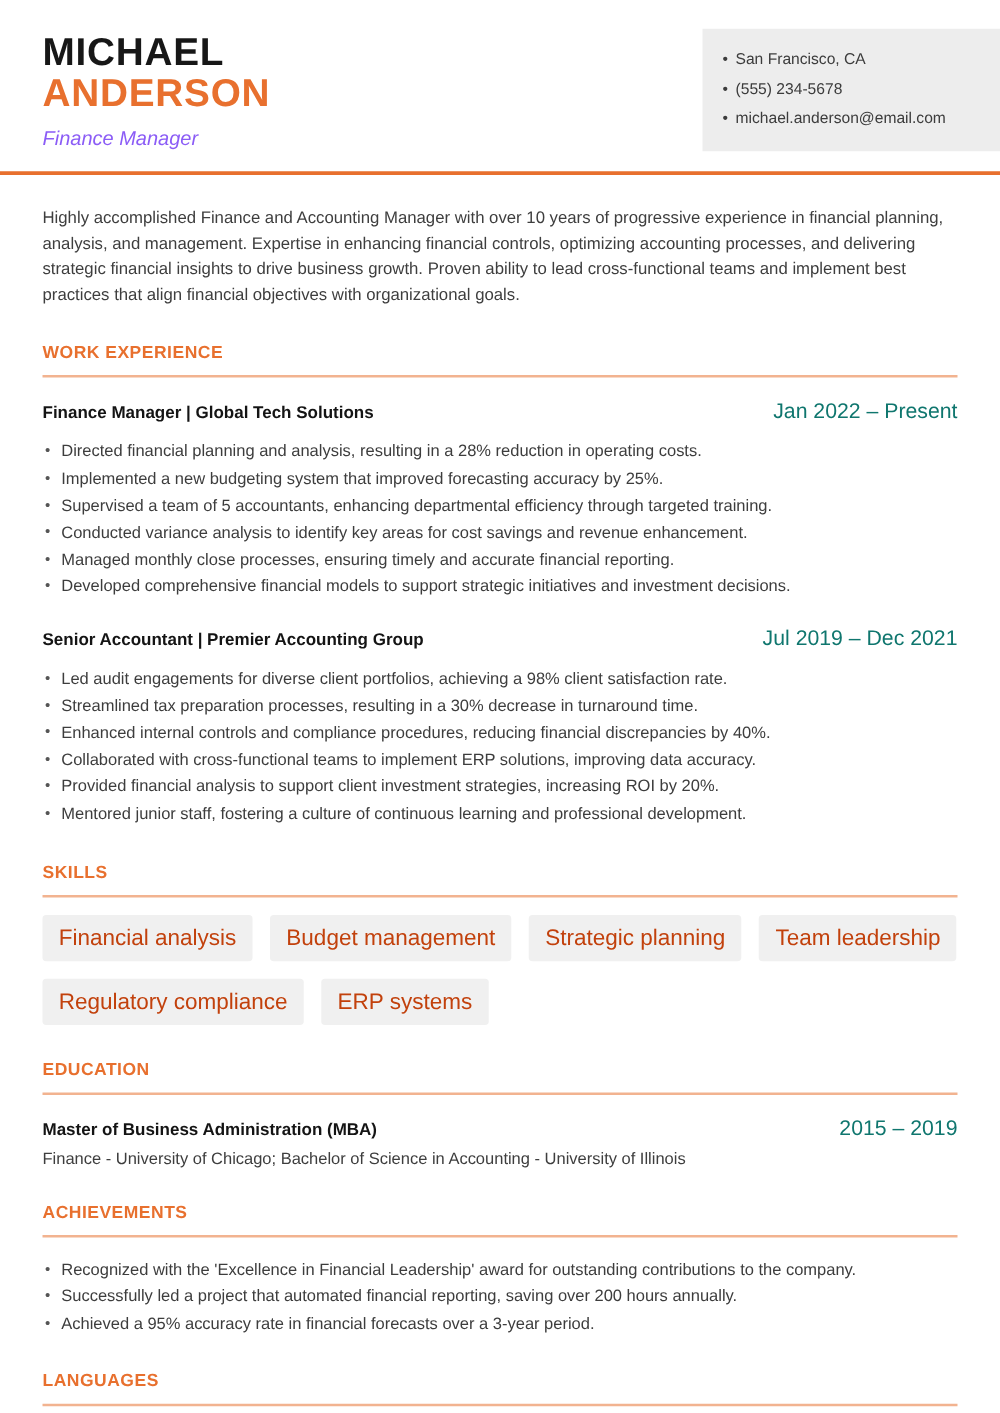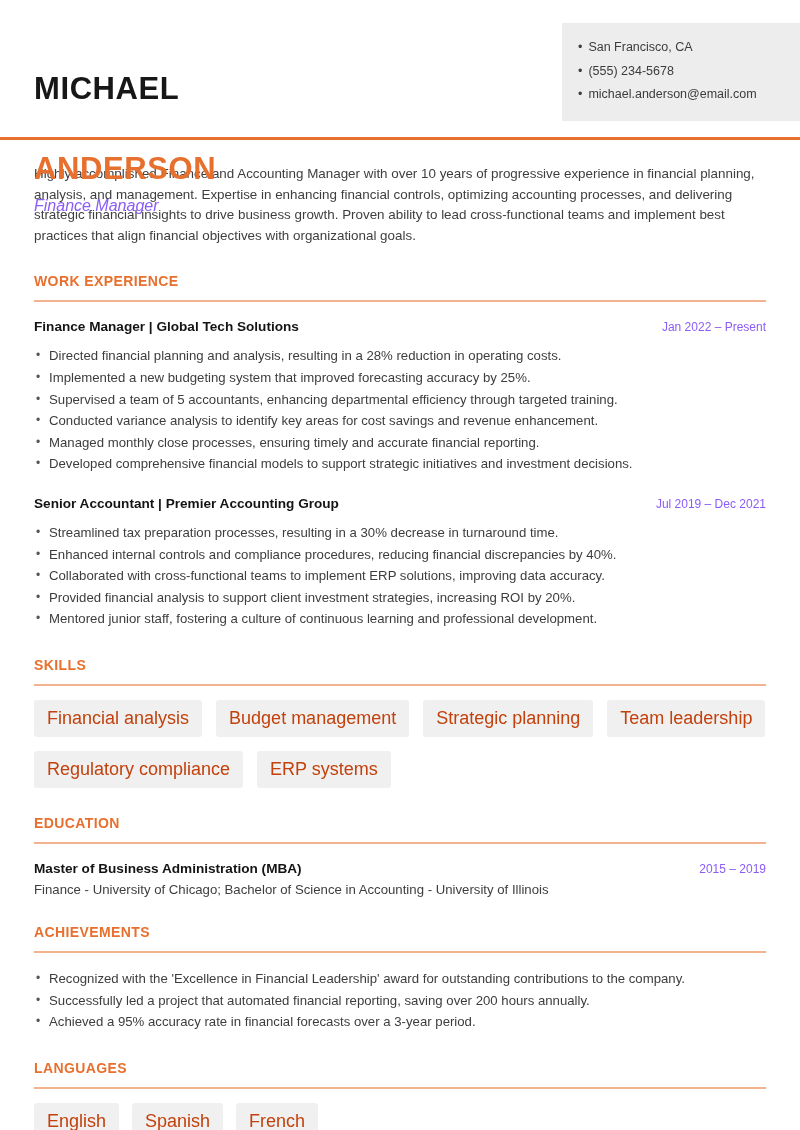--- a/index.html
+++ b/index.html
@@ -3,42 +3,42 @@
 <meta charset="utf-8">
 <style>
   * { margin:0; padding:0; box-sizing:border-box; }
   html,body { background:#ffffff; }
   .page {
     width:800px; height:1130px; position:relative; overflow:hidden;
     background:#ffffff; font-family:"Liberation Sans", sans-serif; color:#3d3d3d;
   }
   
   .header { position:relative; padding:25px 34px 0 34px; height:137px; }
-  .name-line { font-size:31px; font-weight:800; letter-spacing:0.6px; line-height:33px; color:#171717;margin-top:47px; }
+  .name-line { font-size:31px; font-weight:800; letter-spacing:0.6px; line-height:33px; color:#171717; }
   .name-line.last { color:var(--accent); }
   .headline { margin-top:12px; font-size:16px; color:#8b5cf6;font-style:italic; }
   .contact-box {
     position:absolute; top:23px; right:0; width:238px;
     background:#EDEDED; padding:13px 16px 14px 16px;
   }
   .contact-item { font-size:12.5px; color:#3c3c3c; line-height:23.5px; white-space:nowrap; }
   .contact-item .cdot { margin-right:6px; color:#3c3c3c; }
   .top-rule { height:3px; width:800px; background:var(--accent); }
   
   .content { padding:0 34px; }
   .summary { margin-top:24px; font-size:13.4px; line-height:20.6px; color:#3e3e3e; }
   .section { margin-top:27px; }
   .section-title {
     color:var(--accent); font-weight:700; font-size:14px; letter-spacing:0.4px;
     padding-bottom:11px; border-bottom:2px solid var(--rule);
   }
   .entry { margin-top:17px; }
   .entry-header { display:flex; justify-content:space-between; align-items:baseline;gap:24px; }
   .entry-title { font-size:13.6px; font-weight:700; color:#141414; }
-  .entry-dates { font-size:12px; color:#8b5cf6; white-space:nowrap; }
+  .entry-dates { font-size:17px; color:#0f766e; white-space:nowrap; }
   ul.bullets { list-style:none; margin-top:11px; }
   ul.bullets li {
     position:relative; padding-left:15px; font-size:13.2px;
     color:#3d3d3d; line-height:21.6px;
   }
   ul.bullets li::before {
     content:"•"; position:absolute; left:2px; top:0; color:#555; font-size:12px;
   }
   .entry-sub { margin-top:6px; font-size:13.2px; color:#3e3e3e; }
   .tags { display:flex; gap:14px; margin-top:14px; flex-wrap:wrap; }
@@ -87,20 +87,21 @@
           <li>Developed comprehensive financial models to support strategic initiatives and investment decisions.</li>
         </ul>
       </div>
 
       <div class="entry" style="margin-top:21px;">
         <div class="entry-header">
           <div class="entry-title">Senior Accountant | Premier Accounting Group</div>
           <div class="entry-dates">Jul 2019 – Dec 2021</div>
         </div>
         <ul class="bullets">
+          <li>Led audit engagements for diverse client portfolios, achieving a 98% client satisfaction rate.</li>
           <li>Streamlined tax preparation processes, resulting in a 30% decrease in turnaround time.</li>
           <li>Enhanced internal controls and compliance procedures, reducing financial discrepancies by 40%.</li>
           <li>Collaborated with cross-functional teams to implement ERP solutions, improving data accuracy.</li>
           <li>Provided financial analysis to support client investment strategies, increasing ROI by 20%.</li>
           <li>Mentored junior staff, fostering a culture of continuous learning and professional development.</li>
         </ul>
       </div>
     </div>
 
     <div class="section">

